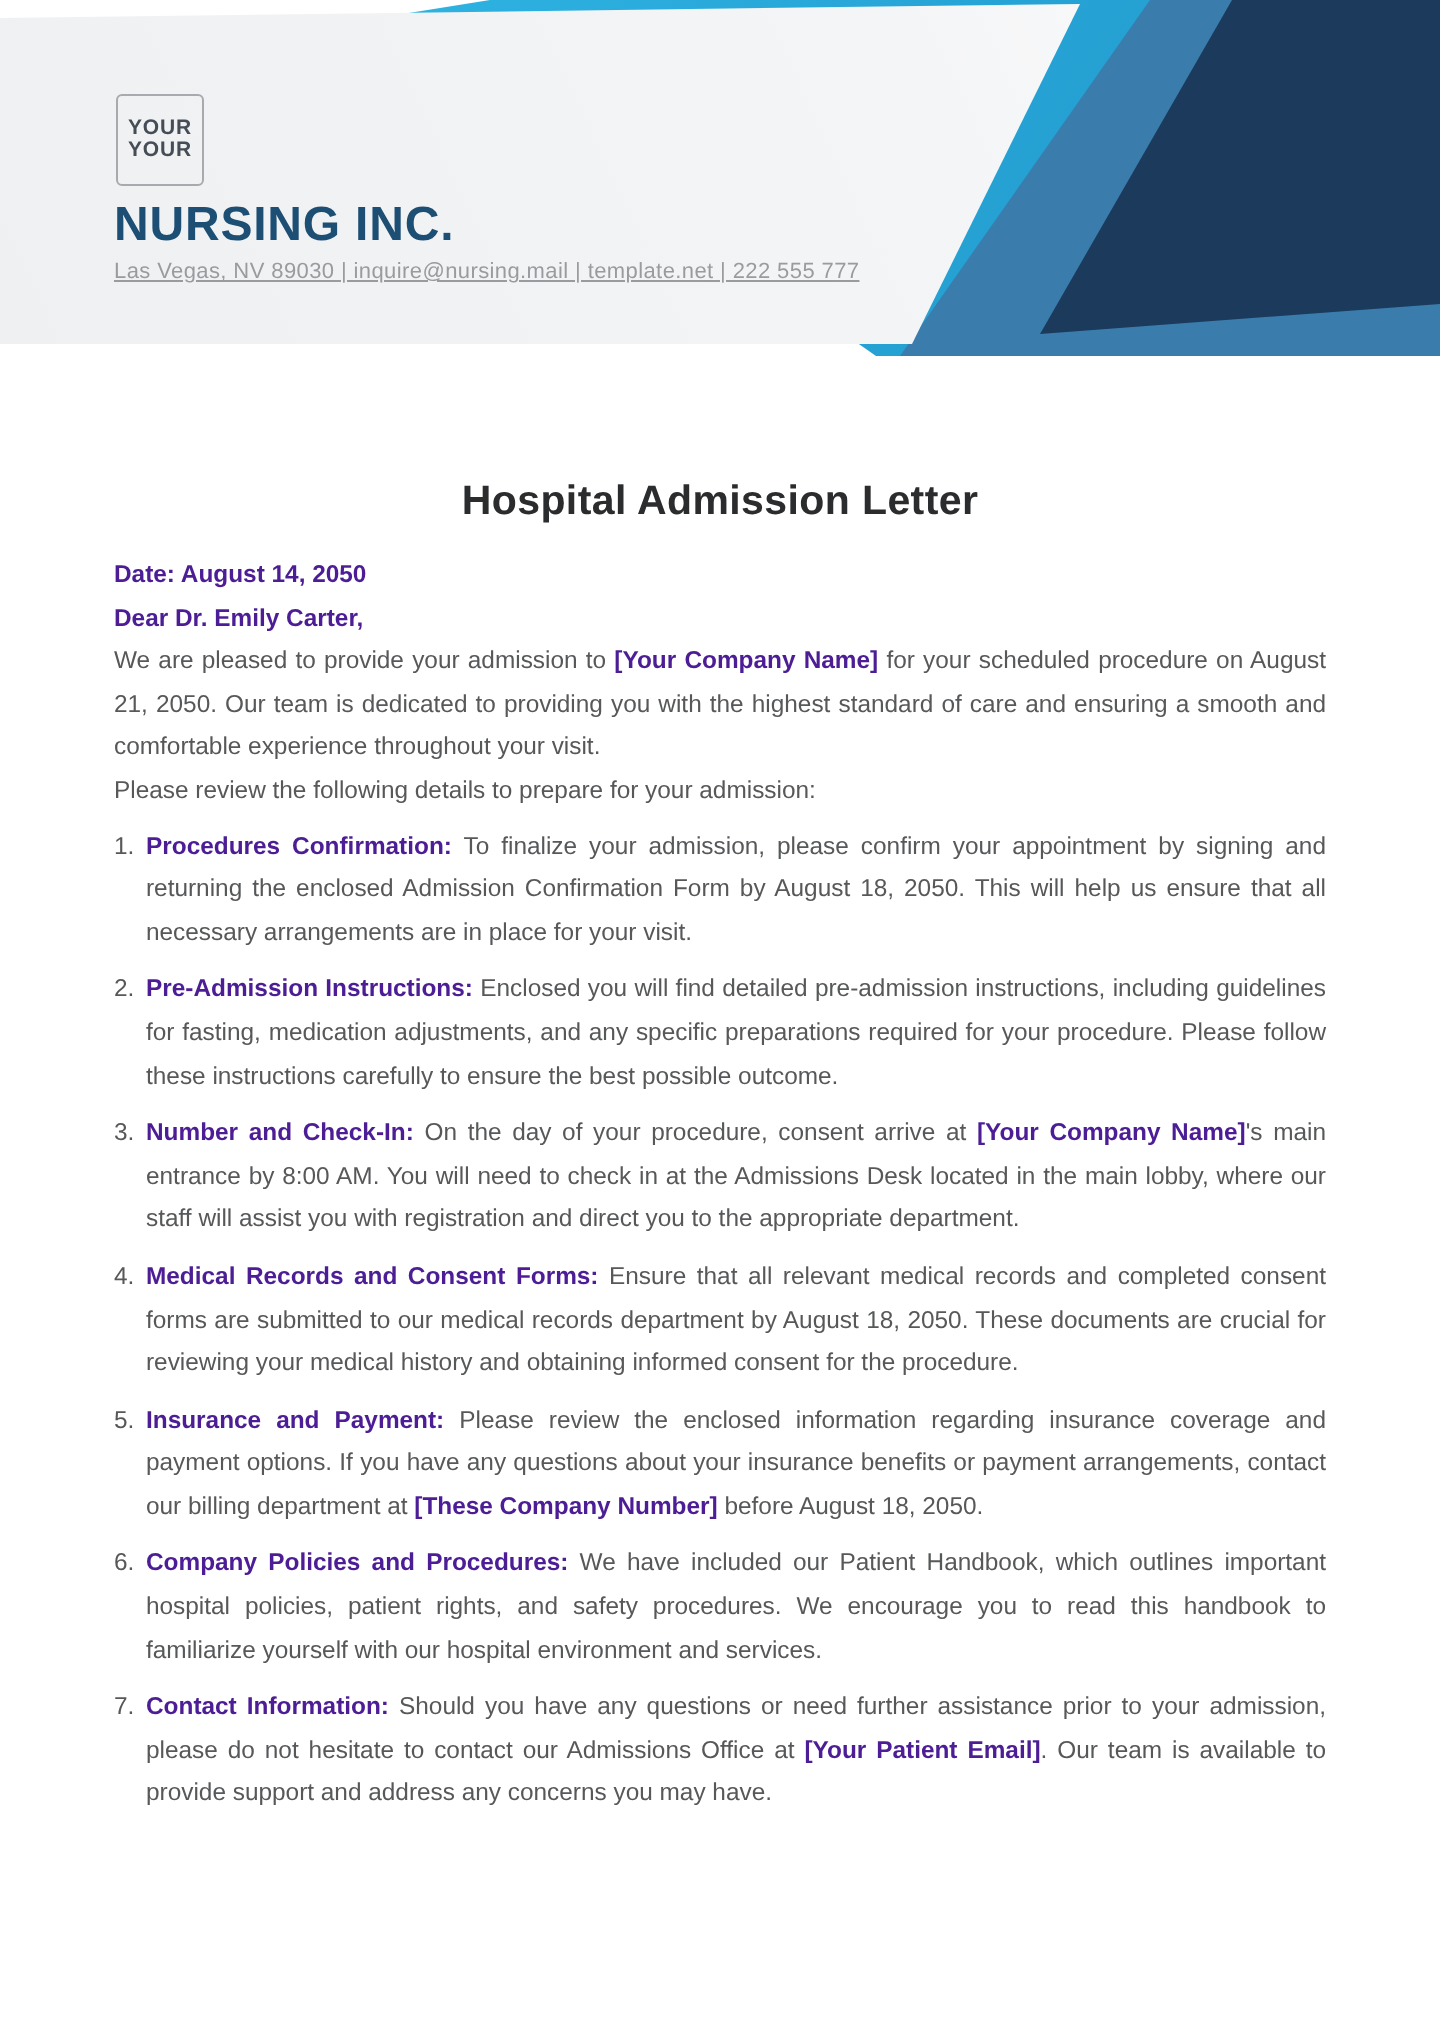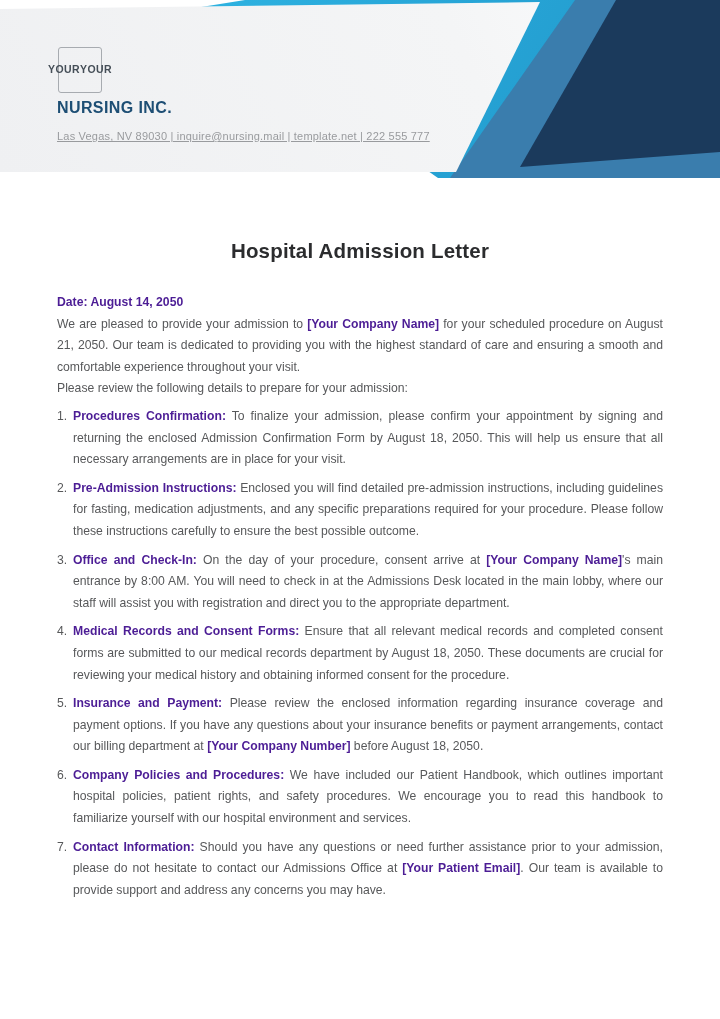--- a/index.html
+++ b/index.html
@@ -27,43 +27,43 @@
     clip-path: polygon(616px 0, 720px 0, 720px 152px, 520px 167px);
   }
   .panel {
     position: absolute; inset: 0;
     background: linear-gradient(245deg, #fdfdfe 0%, #f4f5f6 35%, #eff0f2 100%);
     clip-path: polygon(0 9px, 540px 2px, 456px 172px, 0 172px);
   }
   .logo-box {
     position: absolute; left: 58px; top: 47px; width: 44px; height: 46px;
     border: 1.5px solid #a7abb0; border-radius: 3px;
-    display: flex; flex-direction: row; align-items: center; justify-content: center;
+    display: flex; flex-direction: column; align-items: center; justify-content: center;
     font-size: 10.5px; font-weight: bold; color: #454e57;
     line-height: 11.5px; letter-spacing: 0.4px; text-align: center;
   }
   .company {
     position: absolute; left: 57px; top: 99px;
-    font-size: 16px; font-weight: 800; letter-spacing: 0.4px; color: #1d4e74;
+    font-size: 24px; font-weight: 800; letter-spacing: 0.4px; color: #1d4e74;
   }
   .contact {
     position: absolute; left: 57px; top: 130px;
     font-size: 11px; color: #999b9e; letter-spacing: 0.2px; text-decoration: underline;
   }
 
   
   .letter {
     position: absolute; left: 57px; top: 238px; width: 606px;
     color: #57585a;
   }
   h1.title {
     text-align: center;
     font-size: 20.5px; font-weight: 700; color: #2b2c2e;
     letter-spacing: 0.2px; line-height: 25px;
-    margin-bottom: 29px;
+    margin-bottom: 14px;
   }
   .line {
     font-size: 12.2px; line-height: 21.6px;
     text-align: justify;
   }
   .line span { color: #57585a; }
   .line span.b { font-weight: 700; color: #4c1d95; }
   ol.details {
     list-style: none; counter-reset: item;
     margin-top: 6px;
@@ -94,26 +94,27 @@
       <span>YOUR</span>
       <span>YOUR</span>
     </div>
     <div class="company">NURSING INC.</div>
     <div class="contact">Las Vegas, NV 89030 | inquire@nursing.mail | template.net | 222 555 777</div>
   </header>
 
   <main class="letter">
     <h1 class="title">Hospital Admission Letter</h1>
     <p class="line"><span class="b">Date: August 14, 2050</span></p>
+    <p class="line"><span class="b">Dear Dr. Emily Carter,</span></p>
     <p class="line"><span>We are pleased to provide your admission to </span><span class="b">[Your Company Name]</span><span> for your scheduled procedure on August 21, 2050. Our team is dedicated to providing you with the highest standard of care and ensuring a smooth and comfortable experience throughout your visit.</span></p>
     <p class="line"><span>Please review the following details to prepare for your admission:</span></p>
     <ol class="details">
       <li class="line"><span class="b">Procedures Confirmation:</span><span> To finalize your admission, please confirm your appointment by signing and returning the enclosed Admission Confirmation Form by August 18, 2050. This will help us ensure that all necessary arrangements are in place for your visit.</span></li>
       <li class="line"><span class="b">Pre-Admission Instructions:</span><span> Enclosed you will find detailed pre-admission instructions, including guidelines for fasting, medication adjustments, and any specific preparations required for your procedure. Please follow these instructions carefully to ensure the best possible outcome.</span></li>
-      <li class="line"><span class="b">Office and Check-In:</span><span> On the day of your procedure, consent arrive at </span><span class="b">[Your Company Name]</span><span>'s main entrance by 8:00 AM. You will need to check in at the Admissions Desk located in the main lobby, where our staff will assist you with registration and direct you to the appropriate department.</span></li>
+      <li class="line"><span class="b">Number and Check-In:</span><span> On the day of your procedure, consent arrive at </span><span class="b">[Your Company Name]</span><span>'s main entrance by 8:00 AM. You will need to check in at the Admissions Desk located in the main lobby, where our staff will assist you with registration and direct you to the appropriate department.</span></li>
       <li class="line"><span class="b">Medical Records and Consent Forms:</span><span> Ensure that all relevant medical records and completed consent forms are submitted to our medical records department by August 18, 2050. These documents are crucial for reviewing your medical history and obtaining informed consent for the procedure.</span></li>
-      <li class="line"><span class="b">Insurance and Payment:</span><span> Please review the enclosed information regarding insurance coverage and payment options. If you have any questions about your insurance benefits or payment arrangements, contact our billing department at </span><span class="b">[Your Company Number]</span><span> before August 18, 2050.</span></li>
+      <li class="line"><span class="b">Insurance and Payment:</span><span> Please review the enclosed information regarding insurance coverage and payment options. If you have any questions about your insurance benefits or payment arrangements, contact our billing department at </span><span class="b">[These Company Number]</span><span> before August 18, 2050.</span></li>
       <li class="line"><span class="b">Company Policies and Procedures:</span><span> We have included our Patient Handbook, which outlines important hospital policies, patient rights, and safety procedures. We encourage you to read this handbook to familiarize yourself with our hospital environment and services.</span></li>
       <li class="line"><span class="b">Contact Information:</span><span> Should you have any questions or need further assistance prior to your admission, please do not hesitate to contact our Admissions Office at </span><span class="b">[Your Patient Email]</span><span>. Our team is available to provide support and address any concerns you may have.</span></li>
     </ol>
   </main>
 
 </div>
 
 </body></html>

